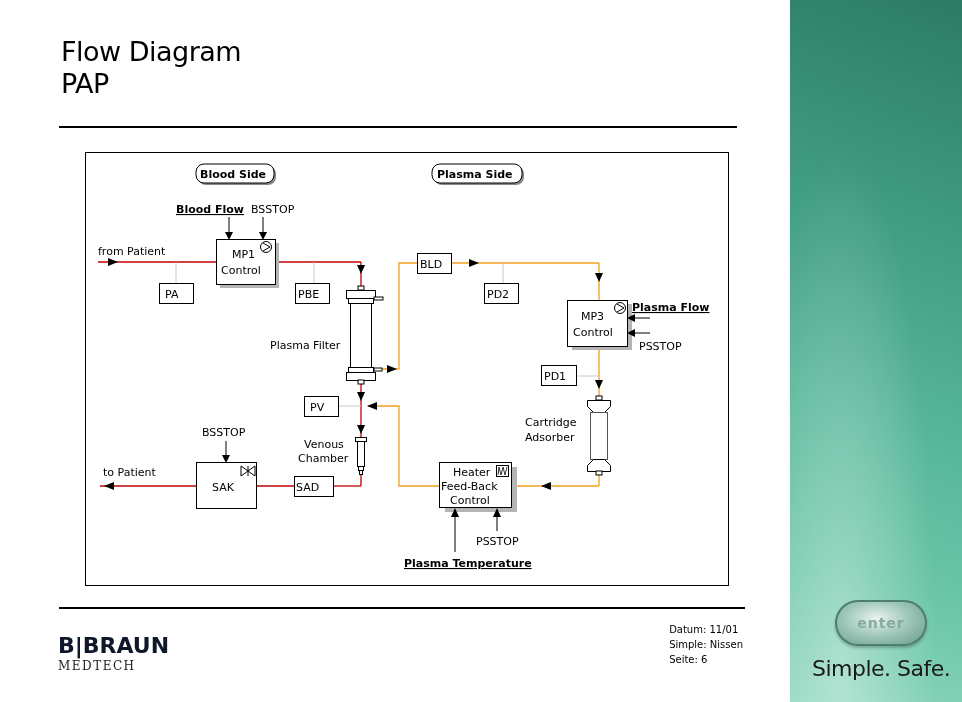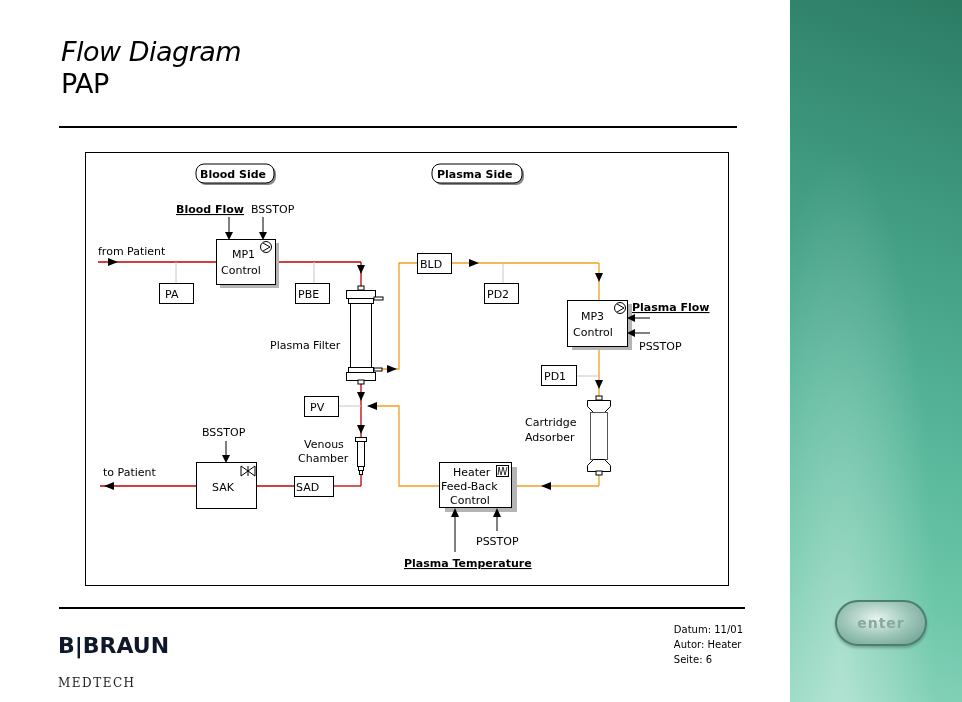--- a/index.html
+++ b/index.html
@@ -1,29 +1,29 @@
 <!DOCTYPE html>
 <html><head>
 <meta charset="utf-8">
 <style>
   html, body { margin:0; padding:0; }
   body { width:962px; height:702px; position:relative; background:#ffffff; overflow:hidden;
          font-family:"DejaVu Sans", sans-serif; }
   .title { position:absolute; left:61px; font-size:27px; color:#000; font-family:"DejaVu Sans", sans-serif; letter-spacing:-0.5px; }
-  #title1 { top:36px;font-style:italic; }
+  #title1 { top:36px; }
   #title2 { top:68px; }
   .hr { position:absolute; background:#000; height:2px; }
   #hr-top { left:59px; top:126px; width:678px; }
   #hr-bottom { left:59px; top:607px; width:686px; }
   #diagram { position:absolute; left:0; top:0; }
   .dtxt { font-family:"DejaVu Sans", sans-serif; font-size:11px; fill:#000; }
   .dtxt-b { font-family:"DejaVu Sans", sans-serif; font-size:11px; font-weight:bold; fill:#000; }
   #logo { position:absolute; left:58px; top:634px; }
   #logo-braun { font-family:"DejaVu Sans", sans-serif; font-weight:bold; font-size:22px; color:#0f172a; letter-spacing:0px; line-height:24px; }
-  #logo-medtech { font-family:"DejaVu Serif", serif; font-size:12px; color:#222; letter-spacing:1.5px; margin-top:18px; }
+  #logo-medtech { font-family:"DejaVu Serif", serif; font-size:12px; color:#222; letter-spacing:1.5px; margin-top:1px; }
   #footer-info { position:absolute; right:219px; top:622px; text-align:left; font-family:"DejaVu Sans", sans-serif; font-size:10px; line-height:15px; color:#000; }
   #side-panel { position:absolute; left:790px; top:0; width:200px; height:702px;
      background:linear-gradient(200deg, #2b7a62 0%, #3f9a80 30%, #58b79a 60%, #6cc6a8 80%, #8ed6bf 100%); }
   #side-shine { position:absolute; left:0; top:0; width:172px; height:702px;
      background:radial-gradient(ellipse at 30% 95%, rgba(255,255,255,0.35), rgba(255,255,255,0) 55%); }
   #enter-button { position:absolute; left:45px; top:600px; width:92px; height:46px; border-radius:23px;
      background:radial-gradient(ellipse at 45% 40%, #e8f3ef 0%, #9fc7ba 45%, #5f9686 100%);
      box-shadow: inset 0 0 0 2px #4c7f70, 0 2px 3px rgba(0,0,0,0.25);
      text-align:center; line-height:46px; font-family:"DejaVu Sans", sans-serif; font-weight:bold; font-size:14px; color:#86aa9f; letter-spacing:1px; cursor:pointer; }
   #slogan { position:absolute; left:22px; top:656px; font-family:"DejaVu Sans", sans-serif; font-size:22px; color:#1a1a1a; letter-spacing:-0.5px; }
@@ -230,20 +230,21 @@
 
 <div class="hr" id="hr-bottom"></div>
 
 <div id="logo">
   <div id="logo-braun">B|BRAUN</div>
   <div id="logo-medtech">MEDTECH</div>
 </div>
 
 <div id="footer-info">
   <div>Datum: 11/01</div>
-  <div>Autor: Heater</div>
+  <div>Simple: Nissen</div>
   <div>Seite: 6</div>
 </div>
 
 <div id="side-panel">
   <div id="side-shine"></div>
   <div id="enter-button">enter</div>
+  <div id="slogan">Simple. Safe.</div>
 </div>
 
 </body></html>

